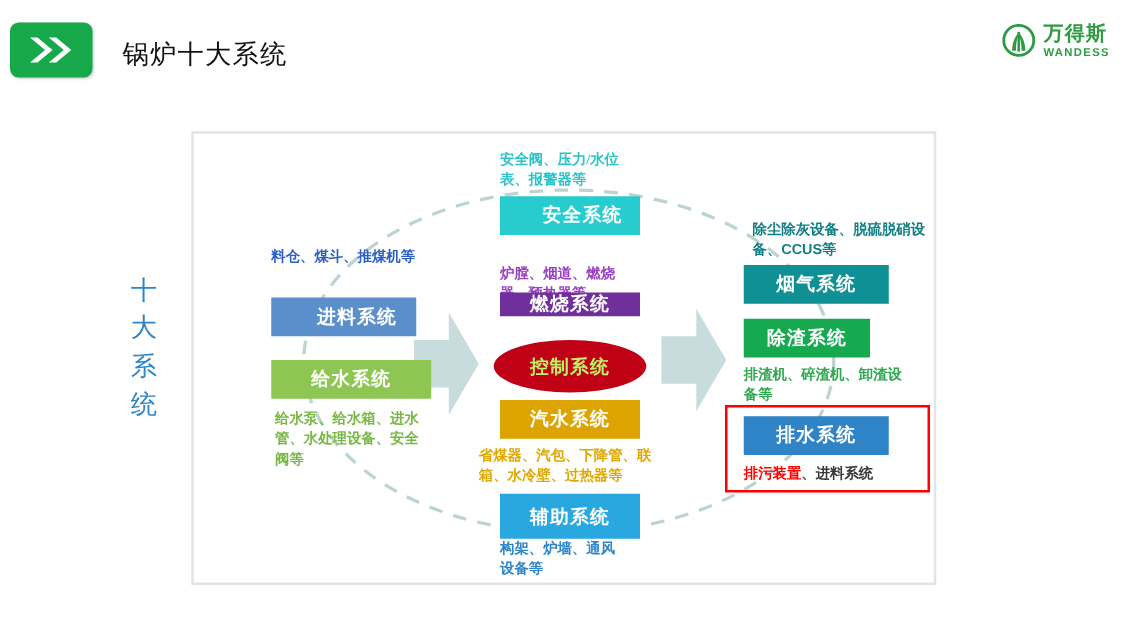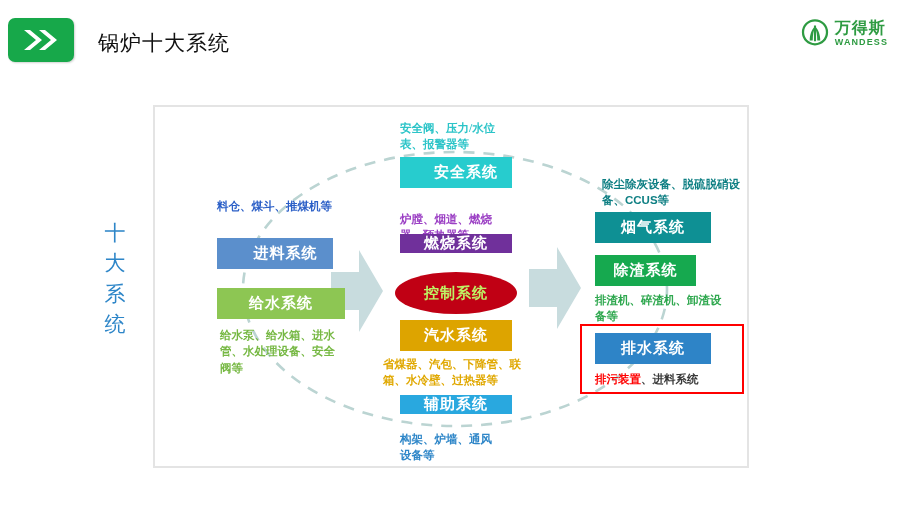--- a/index.html
+++ b/index.html
@@ -149,23 +149,23 @@
     <div class="sys-box" style="left:245px; top:50px; width:112px; height:31px; background:#27CCCE;padding-left:20px;">安全系统</div>
 
     <div class="note" style="left:245px; top:104px; width:112px; color:#9B3FC4;">炉膛、烟道、燃烧器、预热器等</div>
 
     <div class="sys-box" style="left:245px; top:127px; width:112px; height:19px; background:#70309B;">燃烧系统</div>
 
     <div class="ellipse-box" style="left:240px; top:165px; width:122px; height:42px; background:#C00014;">控制系统</div>
 
     <div class="sys-box" style="left:245px; top:213px; width:112px; height:31px; background:#DDA400;">汽水系统</div>
 
-    <div class="note" style="left:228px; top:250px; width:158px; color:#E0A800;font-family:Liberation Mono, monospace;">省煤器、汽包、下降管、联箱、水冷壁、过热器等</div>
+    <div class="note" style="left:228px; top:250px; width:158px; color:#E0A800;">省煤器、汽包、下降管、联箱、水冷壁、过热器等</div>
 
-    <div class="sys-box" style="left:245px; top:288px; width:112px; height:19px; background:#29A8DF;">辅助系统</div>
+    <div class="sys-box" style="left:245px; top:288px; width:112px; height:36px; background:#29A8DF;">辅助系统</div>
 
     <div class="note" style="left:245px; top:324px; width:102px; color:#2E86C8;">构架、炉墙、通风设备等</div>
 
     <div class="note" style="left:434px; top:69px; width:146px; color:#0E7F83;margin-left:13px;">除尘除灰设备、脱硫脱硝设备、CCUS等</div>
 
     <div class="sys-box" style="left:440px; top:105px; width:116px; height:31px; background:#0E9094;">烟气系统</div>
 
     <div class="sys-box" style="left:440px; top:148px; width:101px; height:31px; background:#16A94F;">除渣系统</div>
 
     <div class="note" style="left:440px; top:185px; width:128px; color:#2FA84F;">排渣机、碎渣机、卸渣设备等</div>

